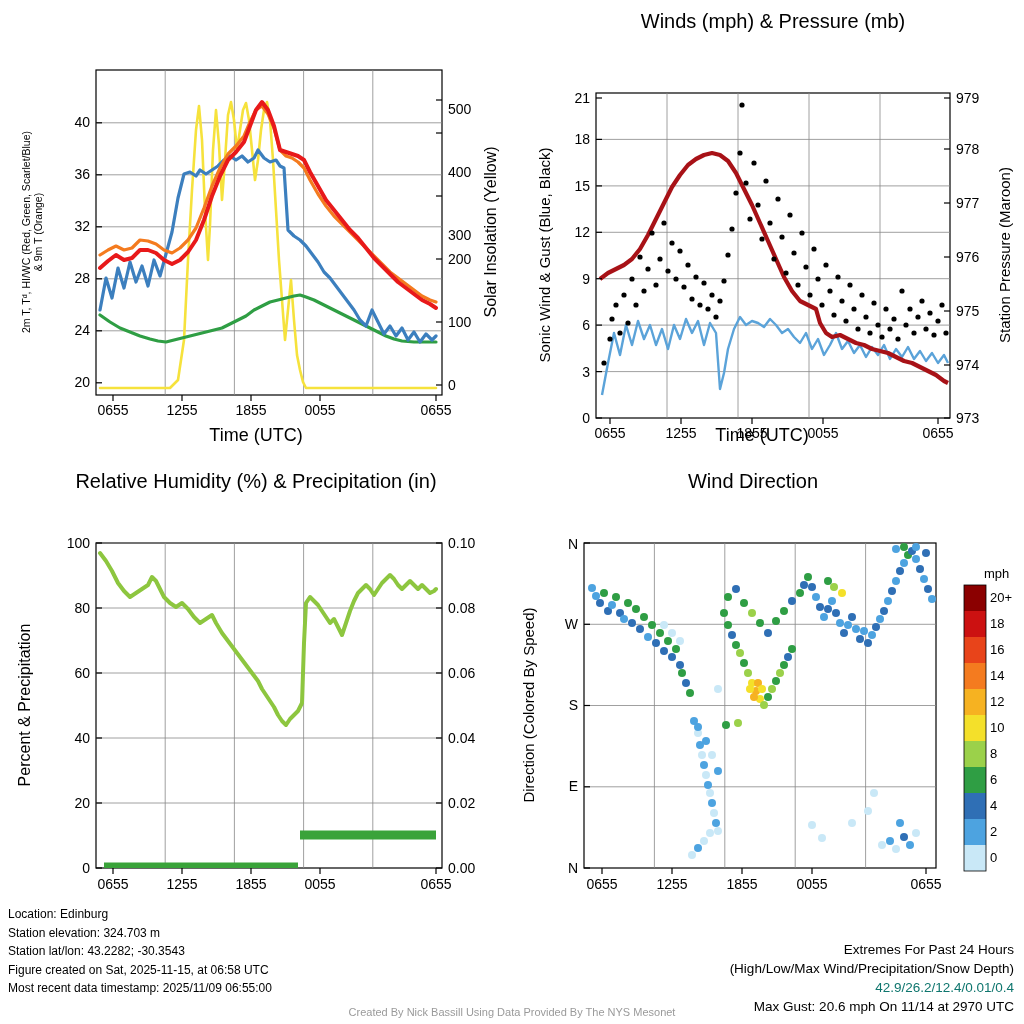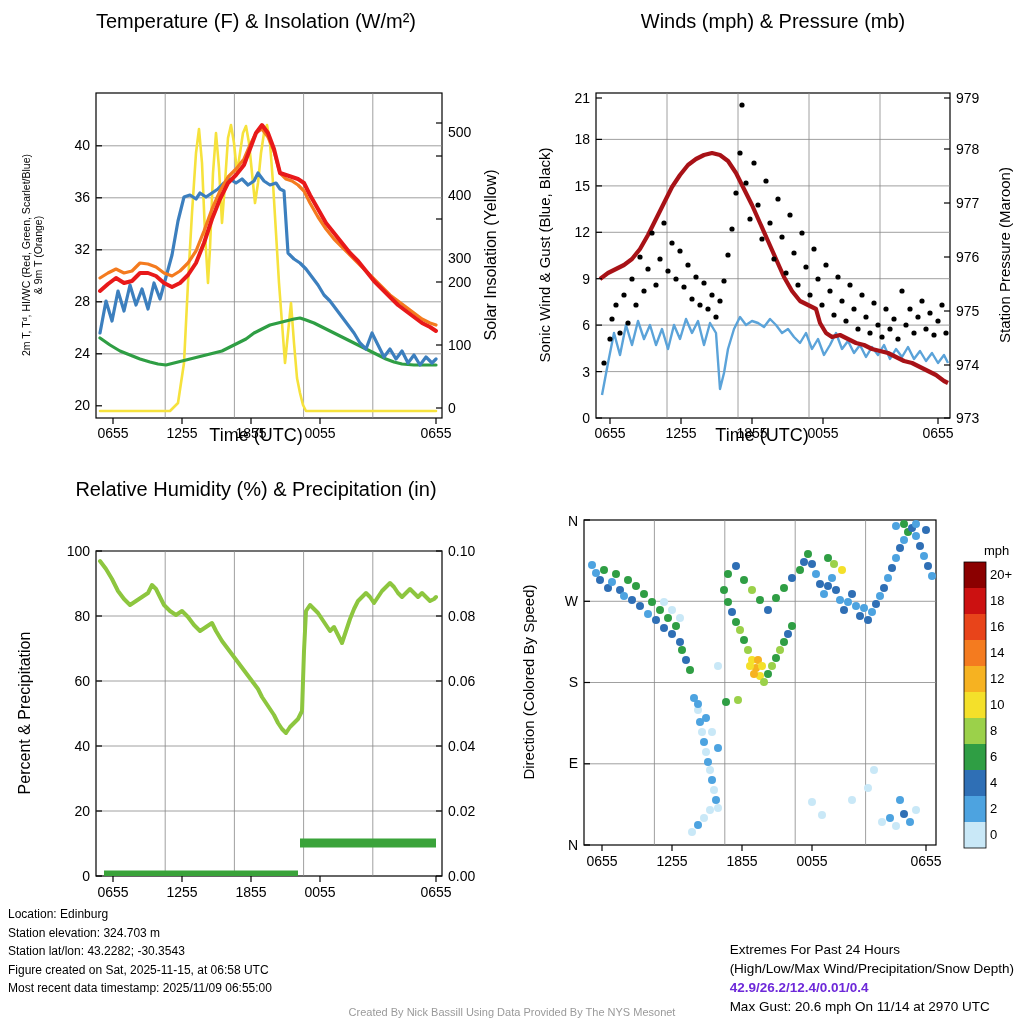--- a/index.html
+++ b/index.html
@@ -3,31 +3,30 @@
 <meta charset="utf-8">
 <style>
   html,body{margin:0;padding:0;}
   body{width:1024px;height:1024px;background:#ffffff;font-family:"Liberation Sans",sans-serif;color:#000;overflow:hidden;}
   .page{position:relative;width:1024px;height:1024px;}
   .panel{position:absolute;}
   .title{font-size:20px;text-align:center;}
   svg{display:block;}
   text{font-family:"Liberation Sans",sans-serif;}
   .footer-left{position:absolute;left:8px;top:905px;font-size:12px;line-height:18.5px;}
-  .footer-right{position:absolute;right:10px;top:940px;font-size:13.5px;line-height:19px;text-align:left;}
+  .footer-right{position:absolute;right:10px;top:940px;font-size:13.5px;line-height:19px;text-align:right;}
   .credit{position:absolute;width:1024px;top:1006px;text-align:center;font-size:11px;color:#9a9a9a;}
-  .red-ext{color:#6d28d9;font-weight:bold;}
+  .red-ext{color:#0f766e;font-weight:normal;}
 </style>
 </head>
 <body>
 
 <div class="page">
 
   <div class="panel" style="left:0;top:10px;width:512px;height:450px;">
-    <div class="title">Temperature (F) &amp; Insolation (W/m²)</div>
     <svg width="512" height="420" viewBox="0 0 512 420">
       <defs>
           <clipPath id="clipT">
             <rect x="96" y="60" width="346" height="325"></rect>
           </clipPath>
         </defs>
       <rect x="96" y="60" width="346" height="325" fill="#fff" stroke="#000" stroke-width="1.2"></rect>
 
       <g stroke="#888" stroke-width="0.8">
         <line x1="96" y1="320.8" x2="442" y2="320.8"></line>
@@ -267,21 +266,21 @@
           <text x="240" y="405">1855</text>
         <text x="311" y="405">0055</text>
           <text x="426" y="405">0655</text>
       </g>
       <text x="38" y="222" font-size="15" text-anchor="middle" transform="rotate(-90 38 222)">Sonic Wind &amp; Gust (Blue, Black)</text>
       <text x="498" y="222" font-size="15" text-anchor="middle" transform="rotate(-90 498 222)">Station Pressure (Maroon)</text>
     </svg>
     <div style="position:absolute;left:0;top:415px;width:500px;text-align:center;font-size:18px;">Time (UTC)</div>
   </div>
 
-  <div class="panel" style="left:0;top:470px;width:512px;height:430px;margin-top:8px;">
+  <div class="panel" style="left:0;top:470px;width:512px;height:430px;">
     <div class="title">Relative Humidity (%) &amp; Precipitation (in)</div>
     <svg width="512" height="400" viewBox="0 0 512 400">
       <defs>
           <clipPath id="clipR">
             <rect x="96" y="50" width="346" height="325"></rect>
           </clipPath>
         </defs>
       <rect x="96" y="50" width="346" height="325" fill="#fff" stroke="#000" stroke-width="1.2"></rect>
       <g stroke="#888" stroke-width="0.8">
         <line x1="96" y1="310" x2="442" y2="310"></line>
@@ -339,20 +338,21 @@
           <text x="182" y="396">1255</text>
           <text x="251" y="396">1855</text>
         <text x="320" y="396">0055</text>
           <text x="436" y="396">0655</text>
       </g>
       <text x="30" y="212" font-size="16" text-anchor="middle" transform="rotate(-90 30 212)">Percent &amp; Precipitation</text>
     </svg>
   </div>
 
   <div class="panel" style="left:512px;top:470px;width:512px;height:430px;">
+    <div class="title" style="margin-left:-30px;">Wind Direction</div>
     <svg width="512" height="400" viewBox="0 0 512 400">
       <defs>
           <clipPath id="clipD">
             <rect x="72" y="50" width="352" height="325"></rect>
           </clipPath>
         </defs>
       <rect x="72" y="50" width="352" height="325" fill="#fff" stroke="#000" stroke-width="1.2"></rect>
       <g stroke="#888" stroke-width="0.8">
         <line x1="72" y1="131.3" x2="424" y2="131.3"></line>
         <line x1="72" y1="212.5" x2="424" y2="212.5"></line>

